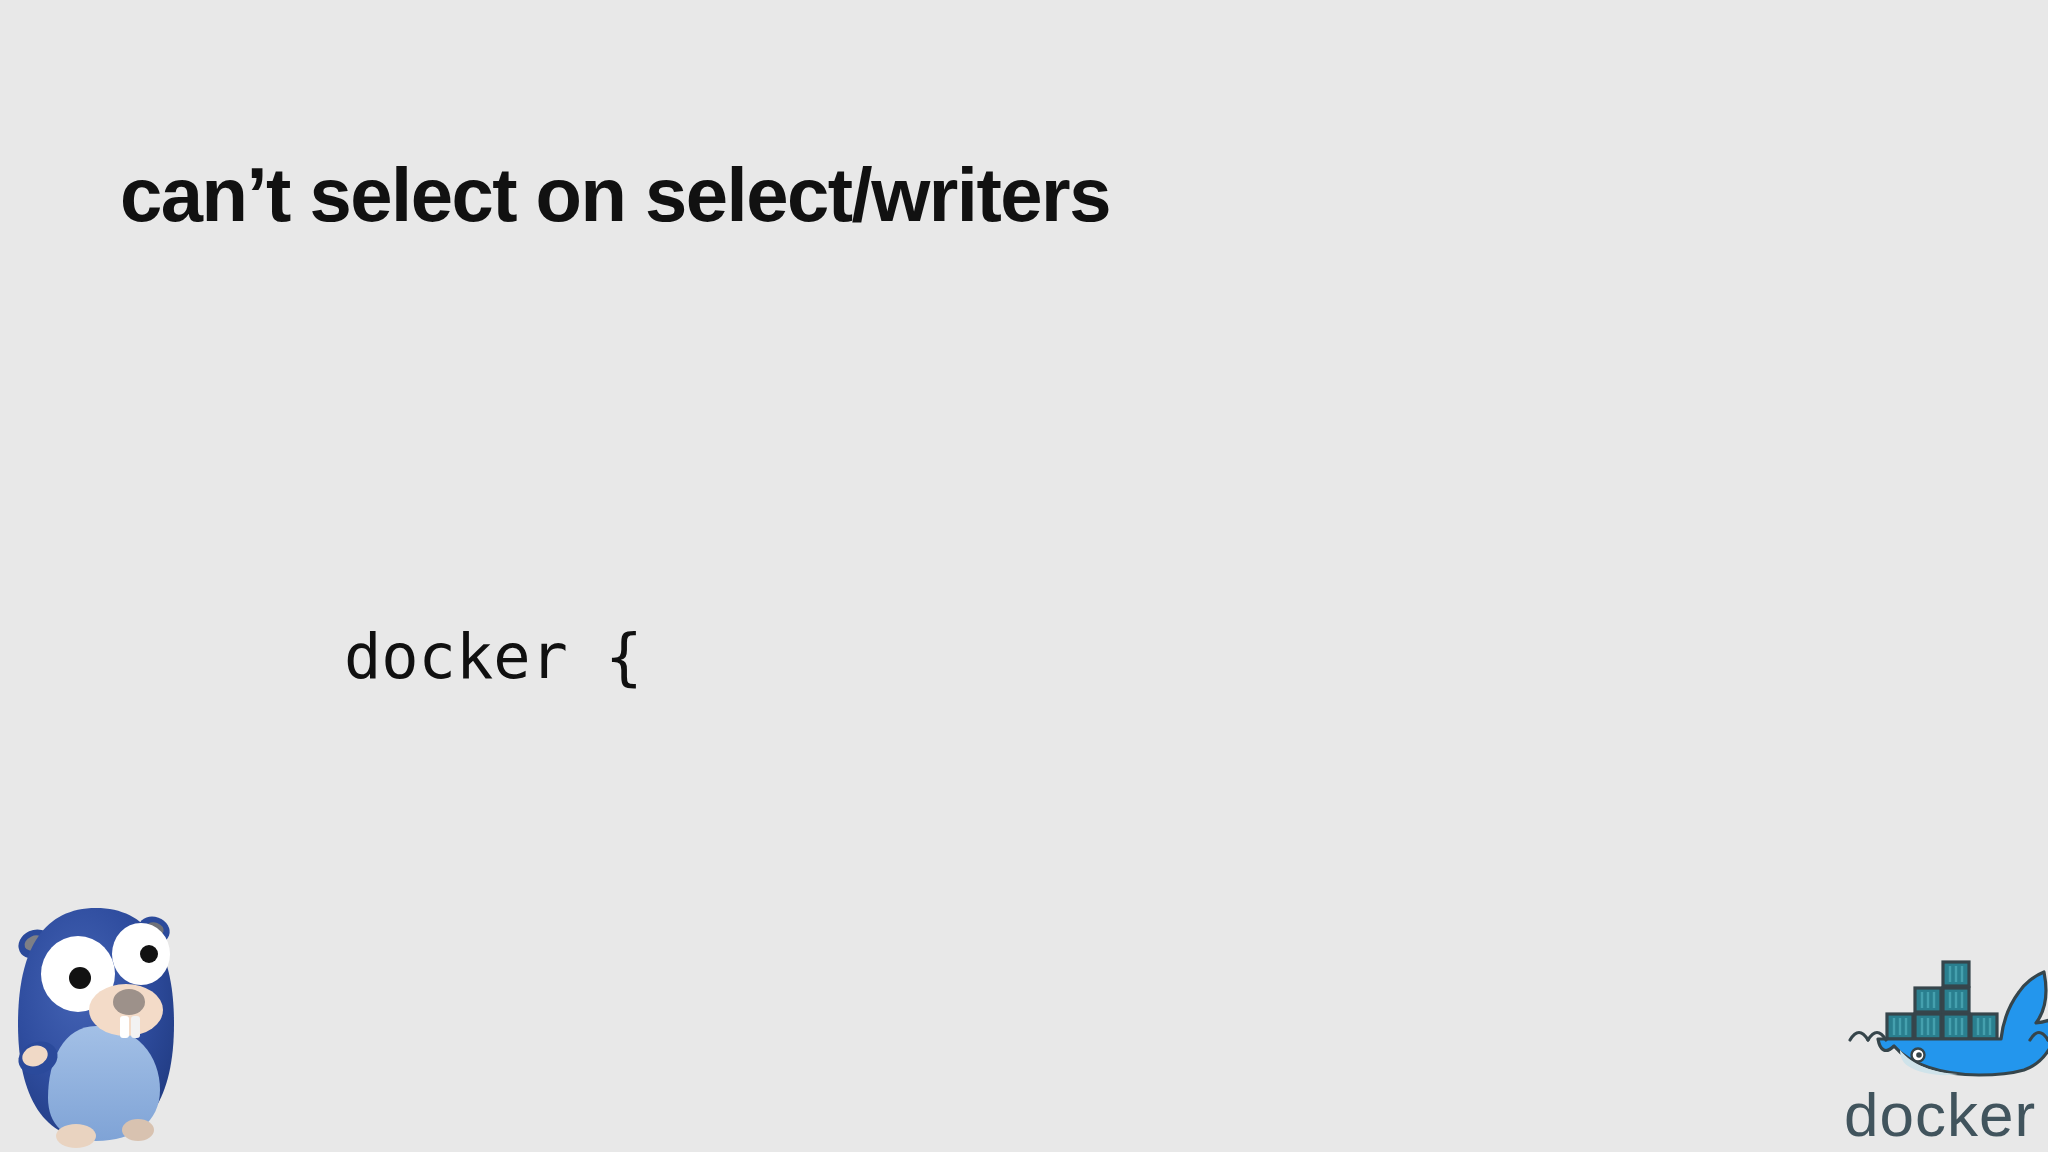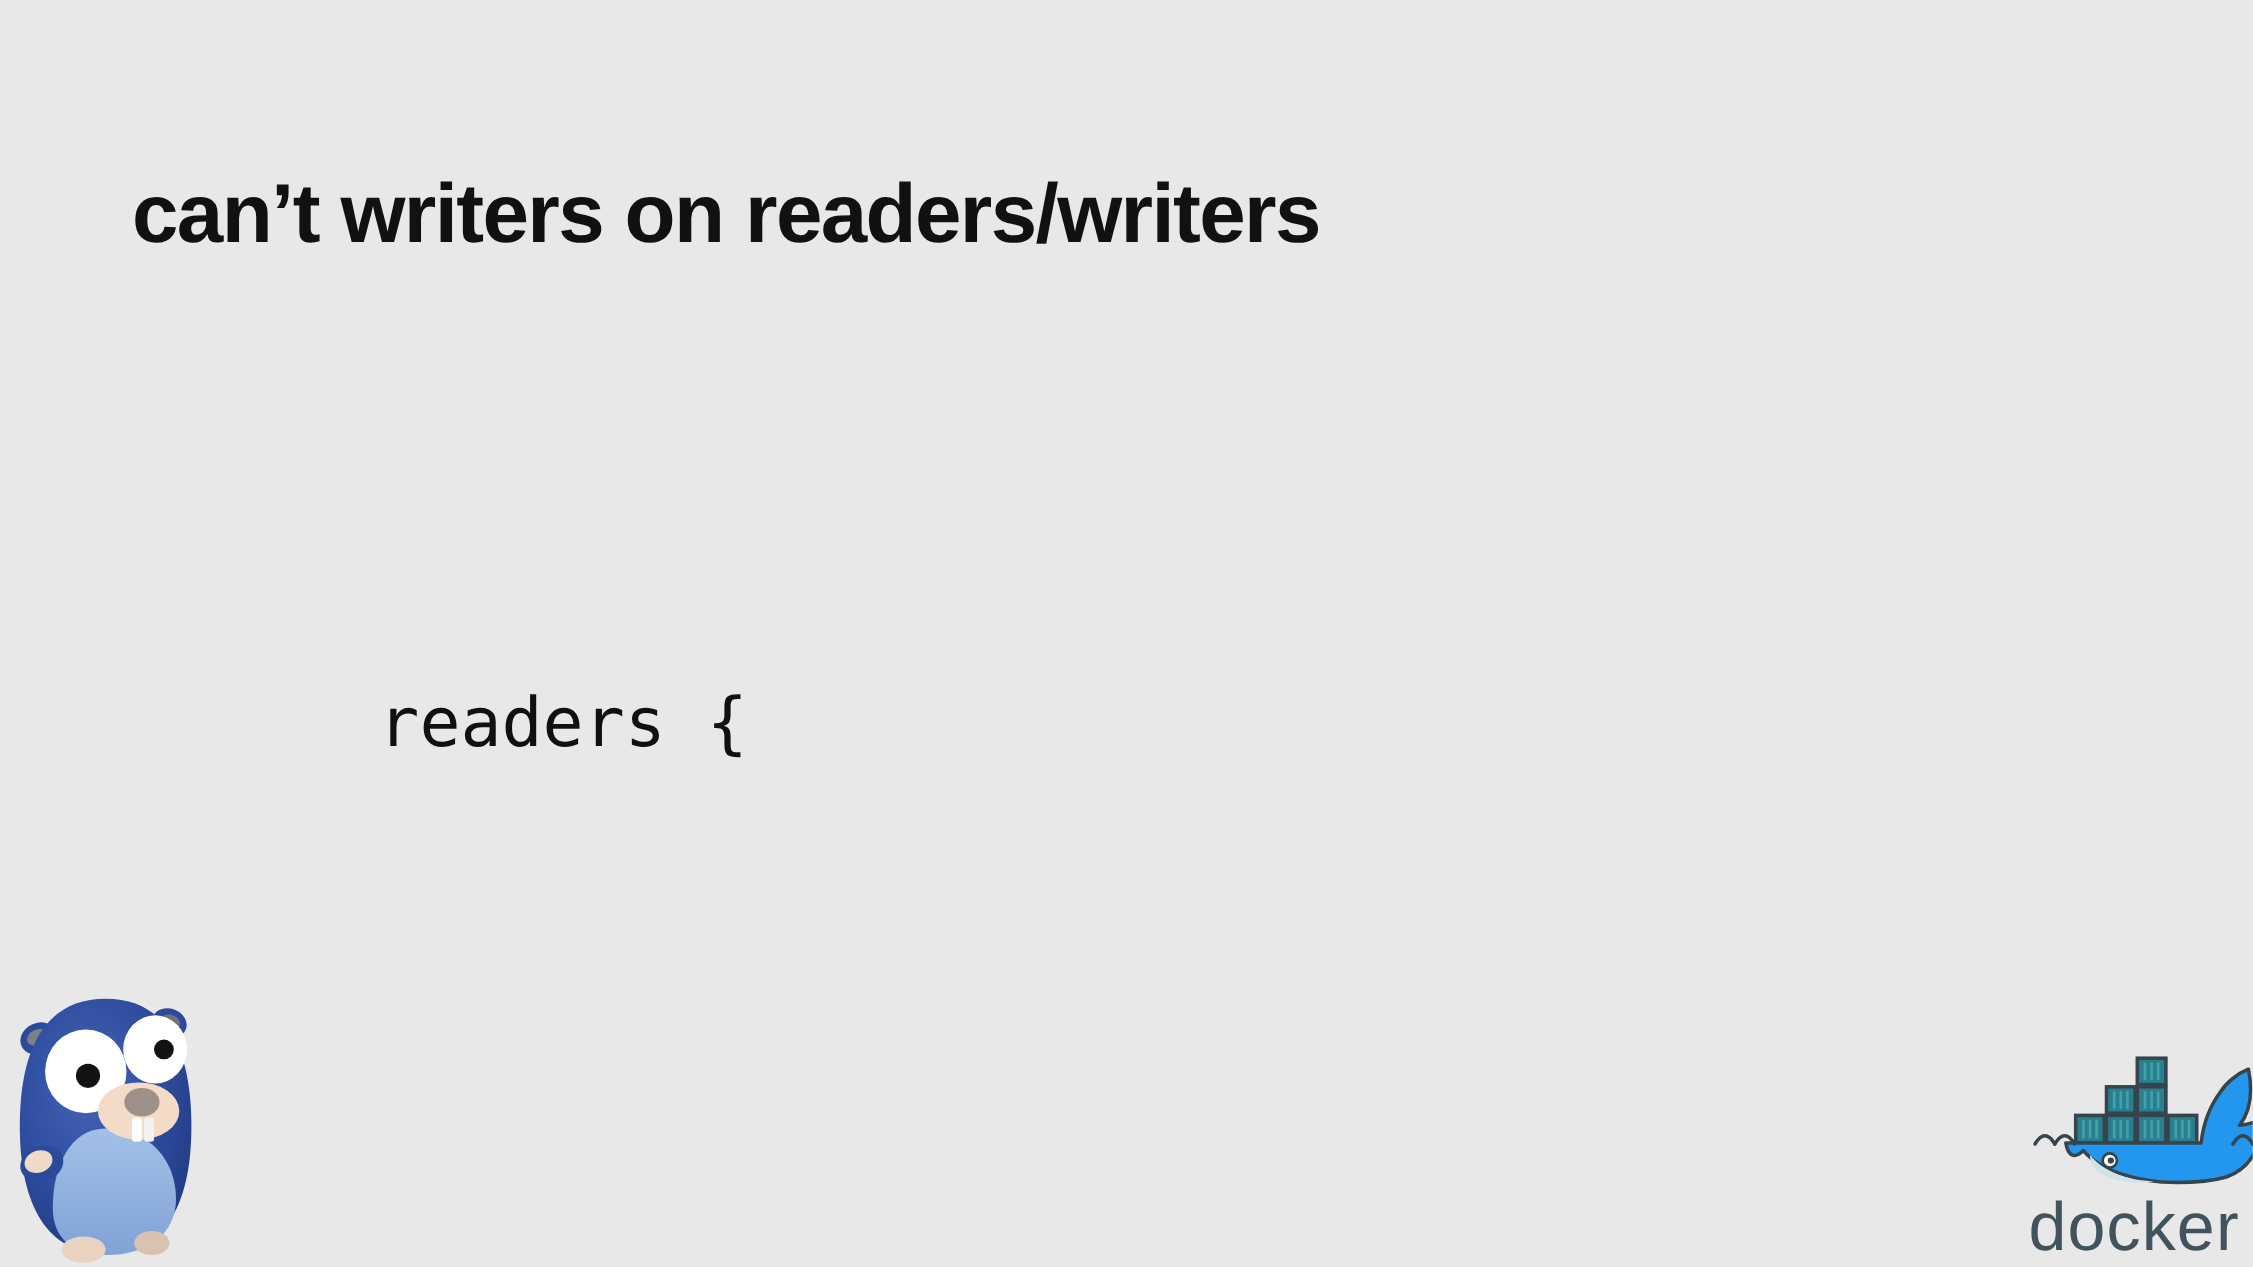--- a/index.html
+++ b/index.html
@@ -80,25 +80,25 @@
     height: 234px;
     z-index: 2;
   }
   .docker-logo svg { display:block; width:100%; height:100%; }
 </style>
 </head>
 <body>
 
 <div class="slide">
 
-  <h1 class="slide-title">can’t writers on readers/writers</h1>
+  <h1 class="slide-title">can’t select on select/writers</h1>
 
   <div class="code-block">
     <div class="code-line">
-      <span class="line-text">readers {</span>
+      <span class="line-text">docker {</span>
     </div>
     <div class="code-line">
       
     </div>
     
     
     
     
     
   </div>

